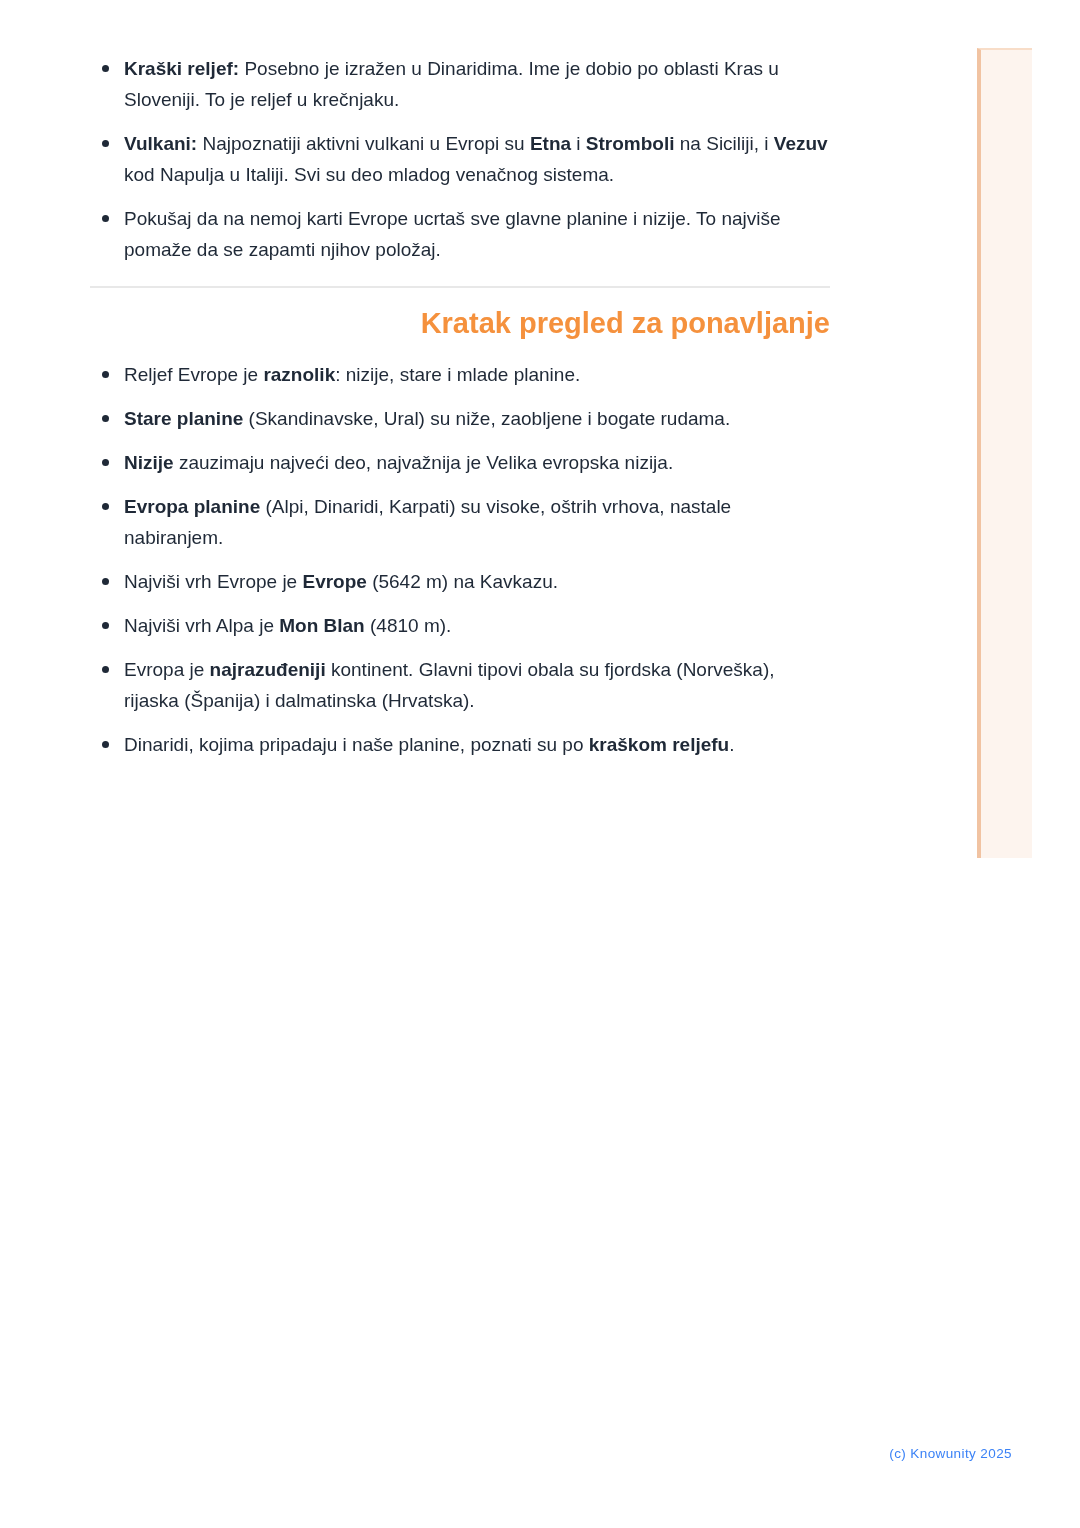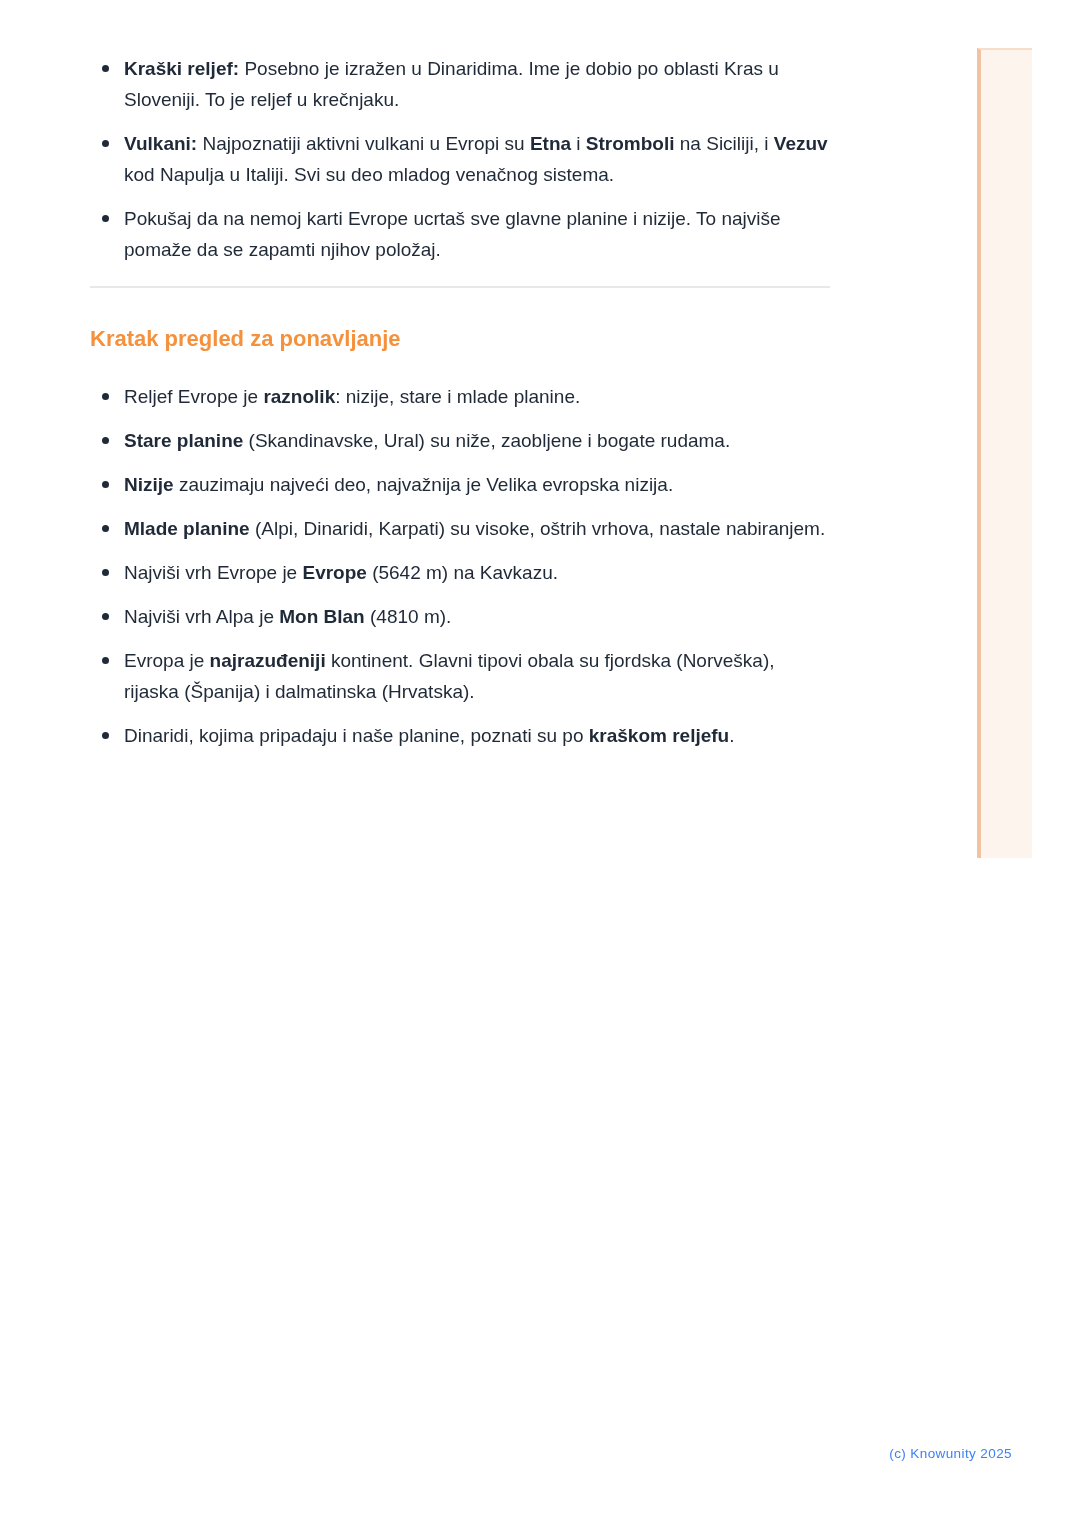--- a/index.html
+++ b/index.html
@@ -41,27 +41,28 @@
     background: #1f2937;
   }
   strong { font-weight: 700; }
   hr.divider {
     border: none;
     height: 2px;
     background: #e8e8e8;
     margin-top: 21px;
   }
   h2.review-heading {
-    margin-top: 34px;
-    font-size: 22px;
+    margin-top: 18px;
+    font-size: 29px;
     line-height: 34px;
     font-weight: 700;
     color: #f5913d;
+    text-align: right;
   }
-  ul.review { margin-top: 25px; }
+  ul.review { margin-top: 19px; }
   .footer {
     position: absolute;
     top: 1446px; right: 68px;
     font-size: 13.5px;
     color: #3b82f6;
     letter-spacing: 0.4px;
   }
 </style>
 </head>
 <body>
@@ -77,21 +78,21 @@
   </ul>
 
   <hr class="divider">
 
   <h2 class="review-heading">Kratak pregled za ponavljanje</h2>
 
   <ul class="notes review">
     <li><span>Reljef Evrope je </span><strong>raznolik</strong><span>: nizije, stare i mlade planine.</span></li>
     <li><strong>Stare planine</strong><span> (Skandinavske, Ural) su niže, zaobljene i bogate rudama.</span></li>
     <li><strong>Nizije</strong><span> zauzimaju najveći deo, najvažnija je Velika evropska nizija.</span></li>
-    <li><strong>Mlade planine</strong><span> (Alpi, Dinaridi, Karpati) su visoke, oštrih vrhova, nastale nabiranjem.</span></li>
+    <li><strong>Evropa planine</strong><span> (Alpi, Dinaridi, Karpati) su visoke, oštrih vrhova, nastale nabiranjem.</span></li>
     <li><span>Najviši vrh Evrope je </span><strong>Evrope</strong><span> (5642 m) na Kavkazu.</span></li>
     <li><span>Najviši vrh Alpa je </span><strong>Mon Blan</strong><span> (4810 m).</span></li>
     <li><span>Evropa je </span><strong>najrazuđeniji</strong><span> kontinent. Glavni tipovi obala su fjordska (Norveška), rijaska (Španija) i dalmatinska (Hrvatska).</span></li>
     <li><span>Dinaridi, kojima pripadaju i naše planine, poznati su po </span><strong>kraškom reljefu</strong><span>.</span></li>
   </ul>
 
 </div>
 
 <div class="footer">(c) Knowunity 2025</div>
 

